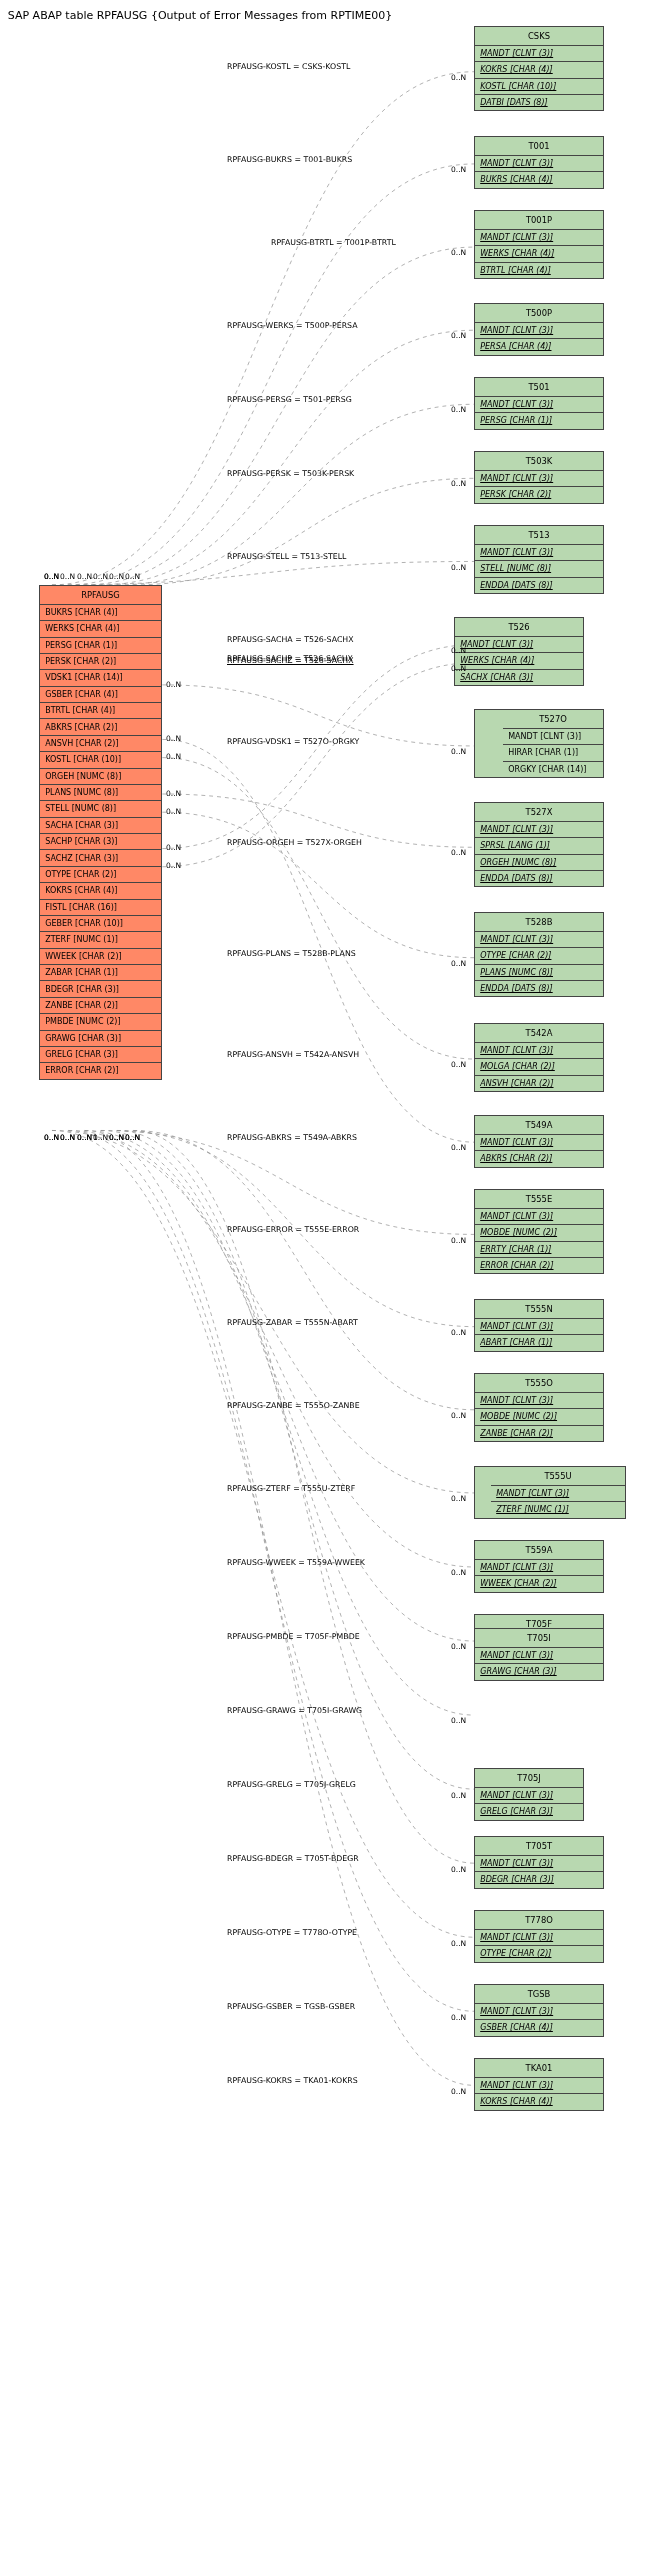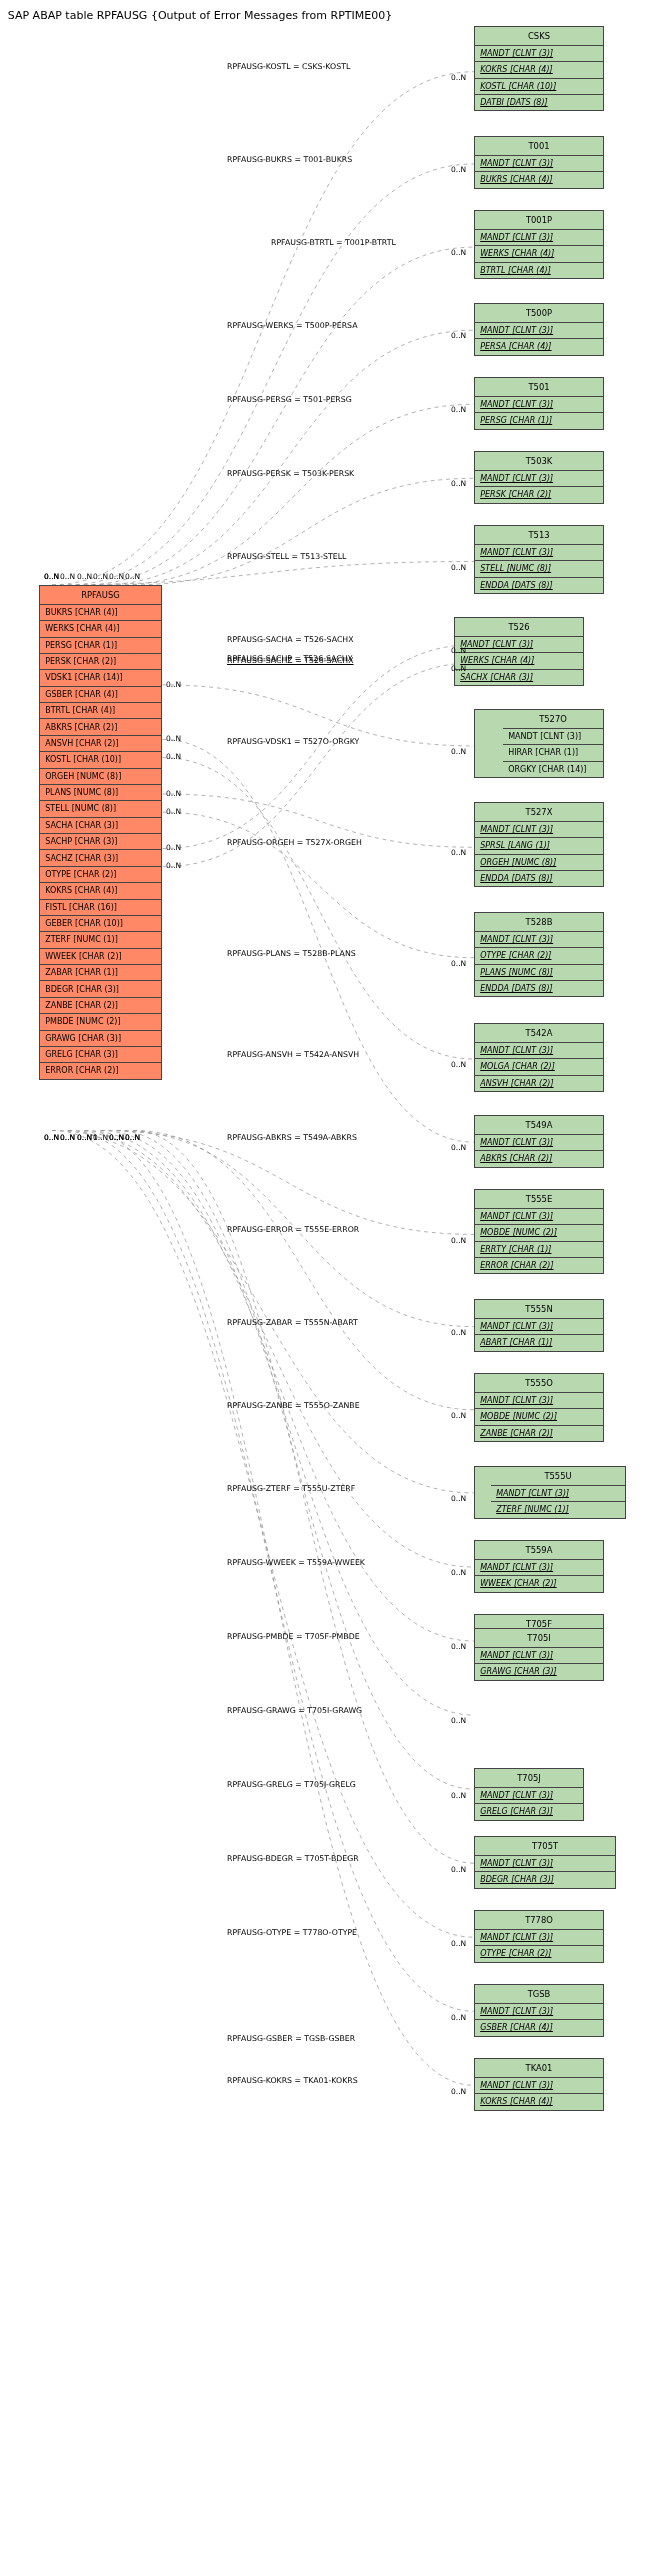--- a/index.html
+++ b/index.html
@@ -192,21 +192,21 @@
     <div class="entity tgt" style="left: 474px; top: 1628px; width: 130px;">
       <div class="hdr">T705I</div>
       <div class="row key">MANDT [CLNT (3)]</div>
       <div class="row key">GRAWG [CHAR (3)]</div>
     </div>
     <div class="entity tgt" style="left: 474px; top: 1768px; width: 110px;">
       <div class="hdr">T705J</div>
       <div class="row key">MANDT [CLNT (3)]</div>
       <div class="row key">GRELG [CHAR (3)]</div>
     </div>
-    <div class="entity tgt" style="left: 474px; top: 1836px; width: 142px;">
+    <div class="entity tgt" style="left: 474px; top: 1836px; width: 130px;">
       <div class="hdr">T705T</div>
       <div class="row key">MANDT [CLNT (3)]</div>
       <div class="row key">BDEGR [CHAR (3)]</div>
     </div>
     <div class="entity tgt" style="left: 474px; top: 1910px; width: 130px;">
       <div class="hdr">T778O</div>
       <div class="row key">MANDT [CLNT (3)]</div>
       <div class="row key">OTYPE [CHAR (2)]</div>
     </div>
     <div class="entity tgt" style="left: 474px; top: 1984px; width: 130px;">
@@ -287,18 +287,18 @@
     <div class="card-label" style="left: 451px; top: 1791px;">0..N</div>
     <div class="edge-label" style="left: 227px; top: 1780px;">RPFAUSG-GRELG = T705J-GRELG</div>
     <div class="card-label" style="left: 125px; top: 1133px;">0..N</div>
     <div class="card-label" style="left: 451px; top: 1865px;">0..N</div>
     <div class="edge-label" style="left: 227px; top: 1854px;">RPFAUSG-BDEGR = T705T-BDEGR</div>
     <div class="card-label" style="left: 44px; top: 1133px;">0..N</div>
     <div class="card-label" style="left: 451px; top: 1939px;">0..N</div>
     <div class="edge-label" style="left: 227px; top: 1928px;">RPFAUSG-OTYPE = T778O-OTYPE</div>
     <div class="card-label" style="left: 60px; top: 1133px;">0..N</div>
     <div class="card-label" style="left: 451px; top: 2013px;">0..N</div>
-    <div class="edge-label" style="left: 227px; top: 2002px; margin-top: 32px;">RPFAUSG-GSBER = TGSB-GSBER</div>
+    <div class="edge-label" style="left: 227px; top: 2002px;">RPFAUSG-GSBER = TGSB-GSBER</div>
     <div class="card-label" style="left: 77px; top: 1133px;">0..N</div>
     <div class="card-label" style="left: 451px; top: 2087px;">0..N</div>
     <div class="edge-label" style="left: 227px; top: 2076px;">RPFAUSG-KOKRS = TKA01-KOKRS</div>
   </div>
 
 
 </body></html>

